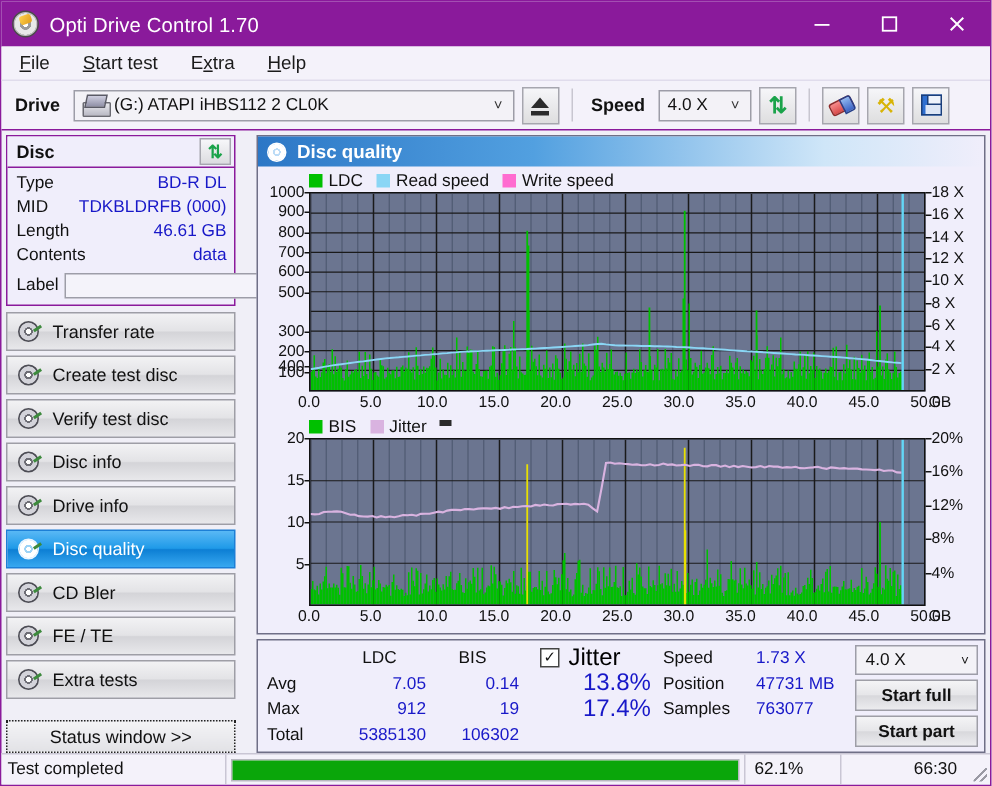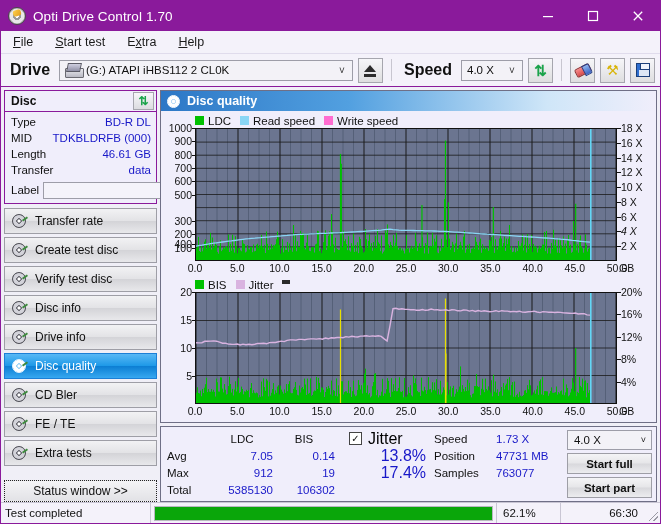--- a/index.html
+++ b/index.html
@@ -63,21 +63,21 @@
 
   
   .toolbar {
     flex: 0 0 33px; height: 33px;
     background: #f4f2fa;
     display: flex; align-items: center;
     padding: 0 5px;
     border-bottom: 1px solid #8a1a9b;
     gap: 5px;
   }
-  .tb-label { font-size: 16px; font-weight: bold; color:#111; padding: 0 4px; }
+  .tb-label { font-size: 12px; font-weight: bold; color:#111; padding: 0 4px; }
   .combo {
     height: 21px; background: #f3f2f7; border: 1px solid #9d9da8;
     display: flex; align-items: center; font-size: 11.5px; color:#111;
     position: relative; padding: 0 2px;
   }
   .combo .chev {
     margin-left: auto; width: 16px; text-align:center; font-size: 10px; color:#333;
   }
   .drive-combo { width: 294px; }
   .speed-combo { width: 62px; padding-left: 5px; }
@@ -134,21 +134,21 @@
   .floppy::before {
     content:""; position:absolute; left:3px; top:0; width:8px; height:5px;
     background:#eef3fb; border:1px solid #1b3f7a; border-top:none;
   }
   .floppy::after {
     content:""; position:absolute; left:2px; bottom:0; width:10px; height:6px;
     background:#dde6f5;
   }
 
   
-  .body { flex: 1 1 auto; display: flex; min-height: 0; padding: 3px 3px 0 3px; gap: 3px; }
+  .body { flex: 1 1 auto; display: flex; min-height: 0; padding: 3px 3px 0 3px; gap: 14px; }
 
   
   .left { width: 153px; flex: 0 0 153px; display:flex; flex-direction:column; }
   .disc-box { border: 1px solid #8a1a9b; background: #f0eefb; padding: 0; }
   .disc-head {
     height: 21px; display:flex; align-items:center; padding: 0 2px 0 6px;
     border-bottom: 1px solid #8a1a9b; background:#f0eefb;
   }
   .disc-head .t { font-size: 12px; font-weight: bold; color:#111; }
   .disc-head .btn {
@@ -397,21 +397,21 @@
           </div>
           <div class="drow">
             <span class="k">MID</span>
             <span class="v">TDKBLDRFB (000)</span>
           </div>
           <div class="drow">
             <span class="k">Length</span>
             <span class="v">46.61 GB</span>
           </div>
           <div class="drow">
-            <span class="k">Transfer</span>
+            <span class="k">Contents</span>
             <span class="v">data</span>
           </div>
           <div class="label-row">
             <span class="k">Label</span>
             <input class="label-input" type="text" placeholder="" style="">
             <span class="cd-btn">
               <span class="cd-glyph"></span>
             </span>
           </div>
         </div>
@@ -950,21 +950,21 @@
                     <line x1="297.35999999999996" x2="297.35999999999996" y1="131" y2="77.945" stroke="#00c000" stroke-width="1.2"></line>
                     <line x1="379.68" x2="379.68" y1="131" y2="74.67" stroke="#00c000" stroke-width="1.2"></line>
                     <line x1="225.95999999999998" x2="225.95999999999998" y1="131" y2="75.98" stroke="#00c000" stroke-width="1.2"></line>
                   </g>
                   <path d="M0.0 117.2 L2.9 116.7 L5.9 116.2 L8.8 115.6 L11.8 115.1 L14.7 114.6 L17.6 114.2 L20.6 113.8 L23.5 113.4 L26.5 113.0 L29.4 112.6 L32.3 112.2 L35.3 111.9 L38.2 111.5 L41.2 111.1 L44.1 110.7 L47.0 110.3 L50.0 109.9 L52.9 109.7 L55.9 109.4 L58.8 109.2 L61.7 108.9 L64.7 108.7 L67.6 108.4 L70.6 108.1 L73.5 107.9 L76.4 107.6 L79.4 107.4 L82.3 107.1 L85.3 106.9 L88.2 106.6 L91.1 106.4 L94.1 106.1 L97.0 105.9 L100.0 105.6 L102.9 105.4 L105.8 105.3 L108.8 105.2 L111.7 105.1 L114.7 104.9 L117.6 104.8 L120.5 104.7 L123.5 104.5 L126.4 104.4 L129.4 104.3 L132.3 104.2 L135.2 104.0 L138.2 103.9 L141.1 103.8 L144.1 103.7 L147.0 103.5 L149.9 103.4 L152.9 103.2 L155.8 103.0 L158.8 102.9 L161.7 102.7 L164.6 102.5 L167.6 102.3 L170.5 102.1 L173.5 101.9 L176.4 101.7 L179.3 101.5 L182.3 101.3 L185.2 101.1 L188.2 100.7 L191.1 100.3 L194.0 100.2 L197.0 100.6 L199.9 100.9 L202.9 101.2 L205.8 101.3 L208.7 101.3 L211.7 101.4 L214.6 101.4 L217.6 101.5 L220.5 101.6 L223.4 101.6 L226.4 101.7 L229.3 101.8 L232.3 101.8 L235.2 101.9 L238.1 102.0 L241.1 102.1 L244.0 102.3 L247.0 102.4 L249.9 102.5 L252.8 102.7 L255.8 102.9 L258.7 103.1 L261.7 103.2 L264.6 103.4 L267.5 103.6 L270.5 103.8 L273.4 104.0 L276.4 104.2 L279.3 104.4 L282.2 104.6 L285.2 104.8 L288.1 105.0 L291.1 105.2 L294.0 105.3 L296.9 105.5 L299.9 105.7 L302.8 105.9 L305.8 106.1 L308.7 106.3 L311.6 106.5 L314.6 106.7 L317.5 106.9 L320.5 107.1 L323.4 107.3 L326.3 107.4 L329.3 107.6 L332.2 107.8 L335.2 108.0 L338.1 108.2 L341.0 108.4 L344.0 108.6 L346.9 108.8 L349.9 109.0 L352.8 109.2 L355.7 109.4 L358.7 109.7 L361.6 109.9 L364.6 110.2 L367.5 110.4 L370.4 110.7 L373.4 111.0 L376.3 111.4 L379.3 111.7 L382.2 112.0 L385.1 112.3 L388.1 112.6 L391.0 112.8 L394.0 113.1 " fill="none" stroke="#8ad6f5" stroke-width="1.3"></path>
                   <line x1="394.79999999999995" x2="394.79999999999995" y1="0" y2="131" stroke="#63d6f5" stroke-width="1.6"></line>
                 </svg>
               </div>
             <div class="yaxisR" id="ldcYR">
                 <div class="tk" style="top: 88.8889%;">2 X</div>
-                <div class="tk" style="top: 77.7778%; font-style: italic;">4 X</div>
+                <div class="tk" style="top: 77.7778%;">4 X</div>
                 <div class="tk" style="top: 66.6667%;">6 X</div>
                 <div class="tk" style="top: 55.5556%;">8 X</div>
                 <div class="tk" style="top: 44.4444%;">10 X</div>
                 <div class="tk" style="top: 33.3333%;">12 X</div>
                 <div class="tk" style="top: 22.2222%;">14 X</div>
                 <div class="tk" style="top: 11.1111%;">16 X</div>
                 <div class="tk" style="top: 0%;">18 X</div>
               </div>
           </div>
           <div class="plotrow">

